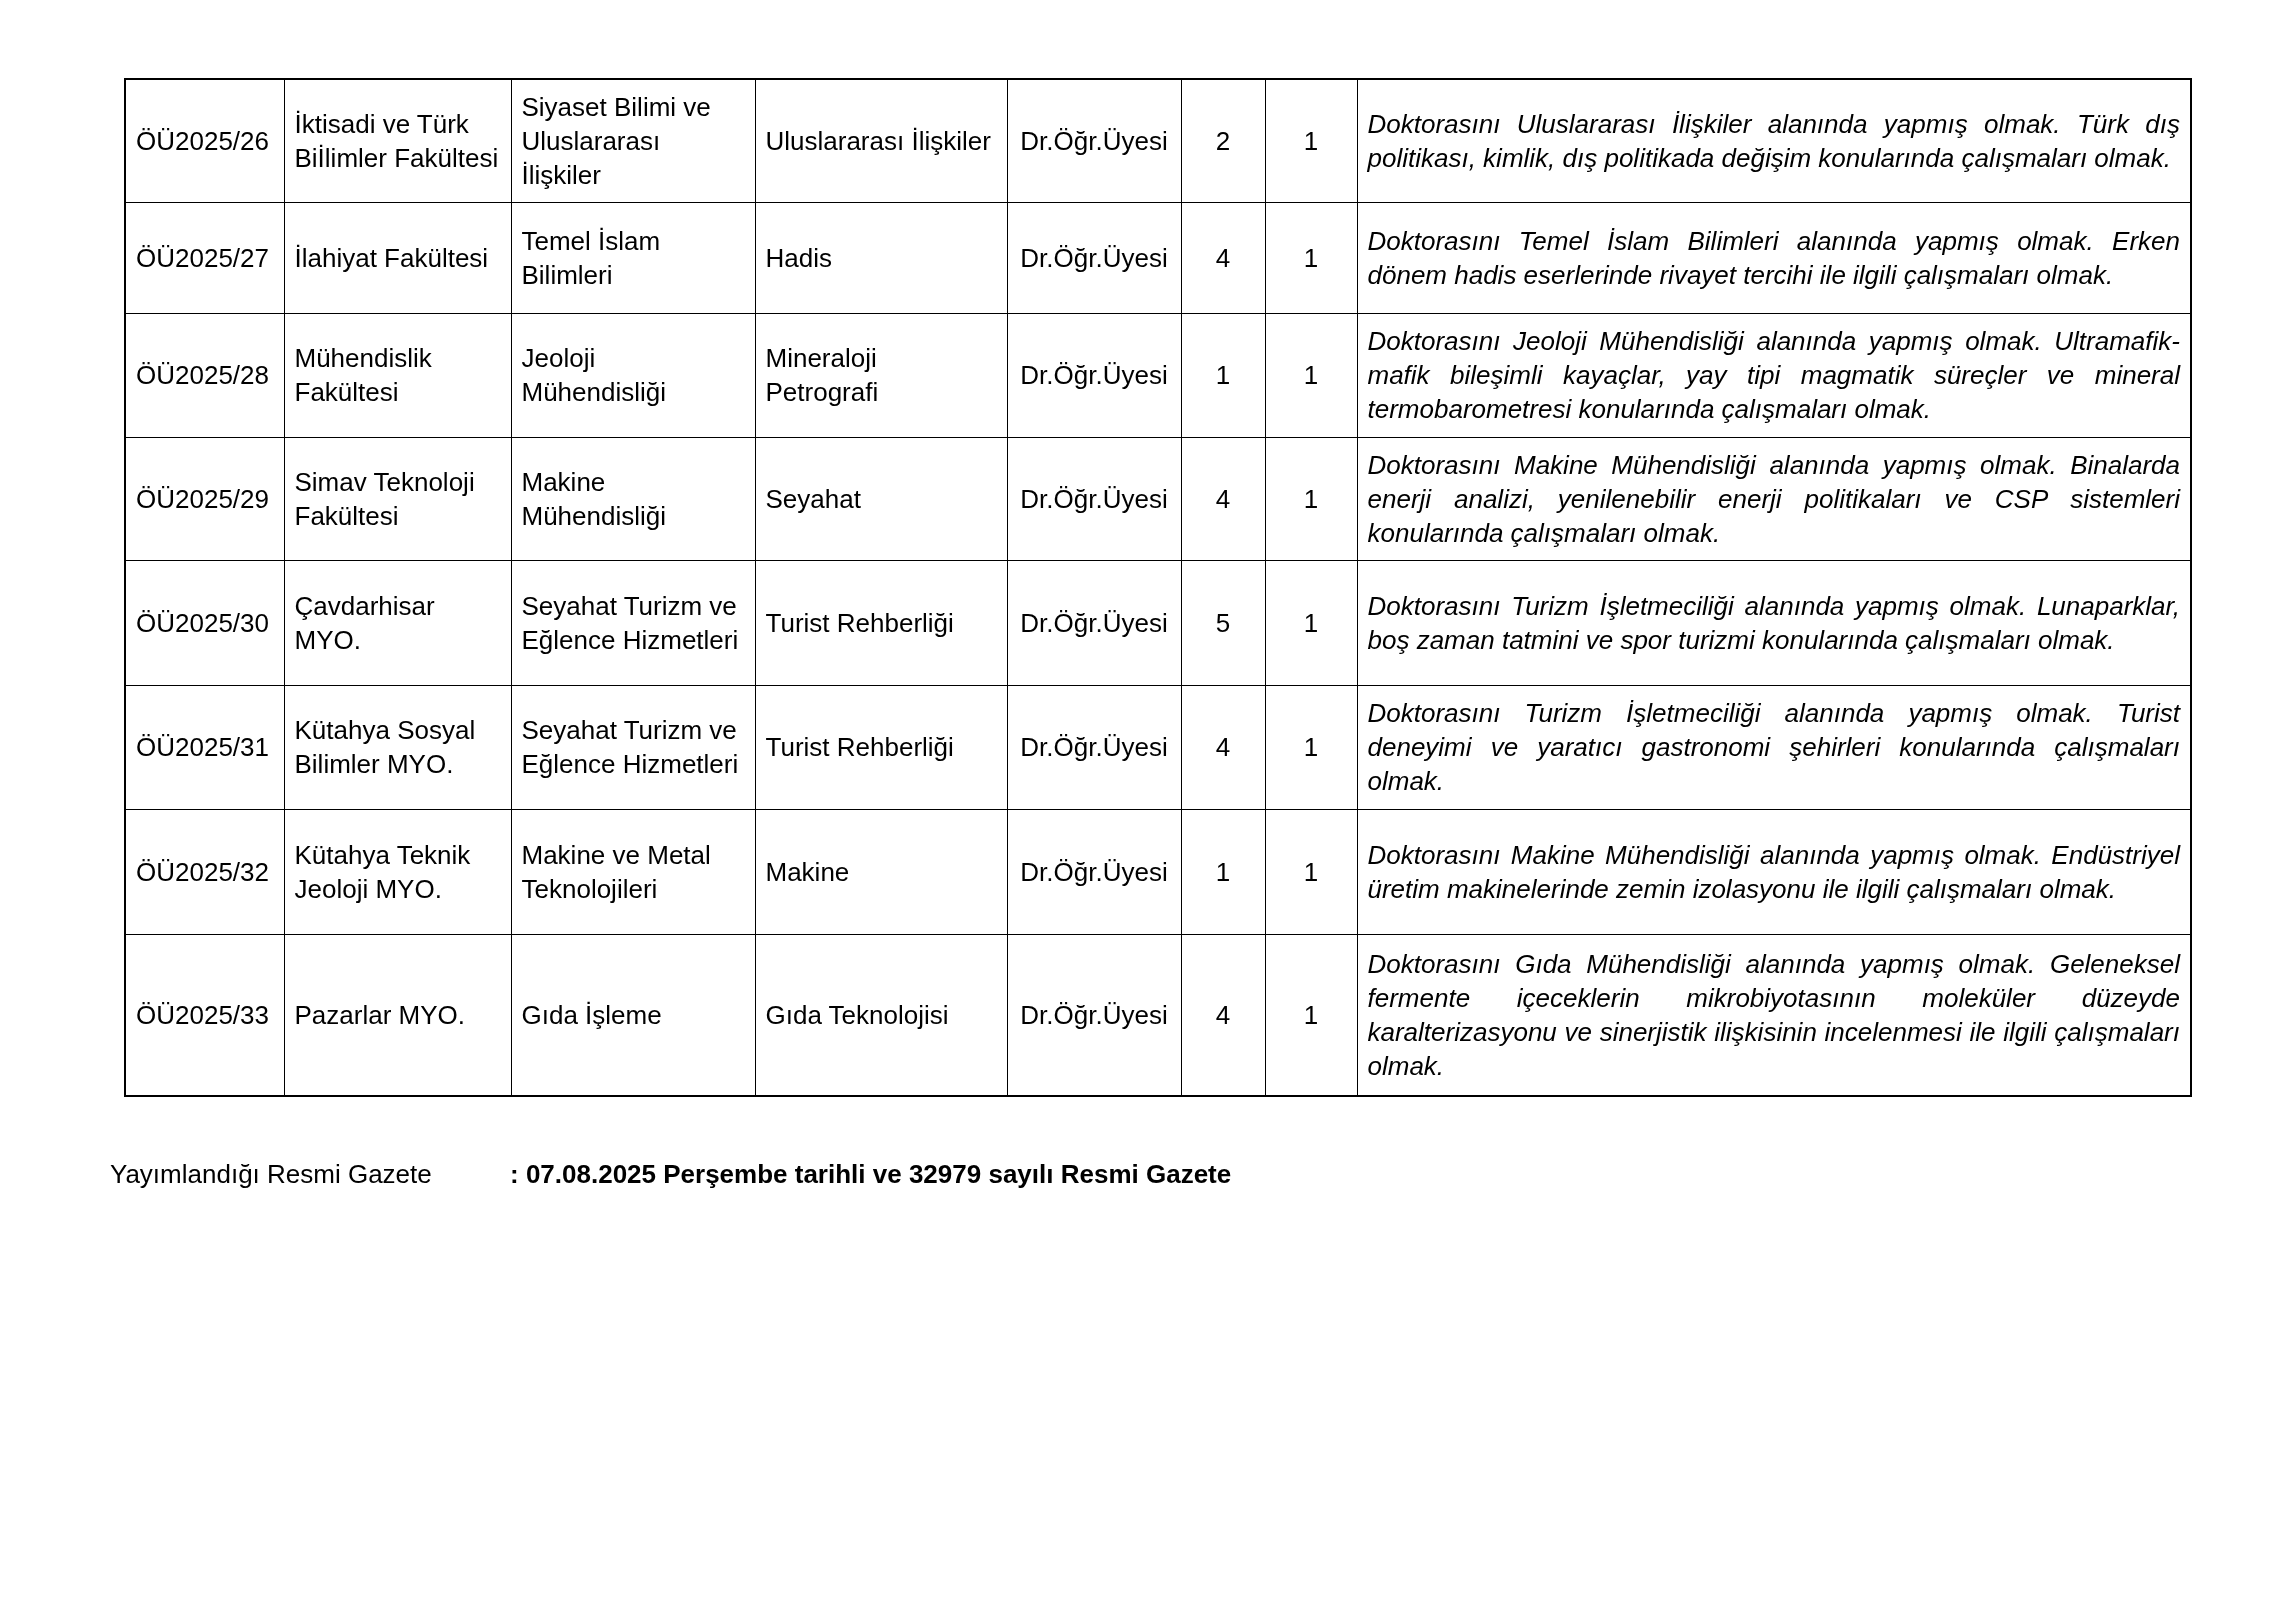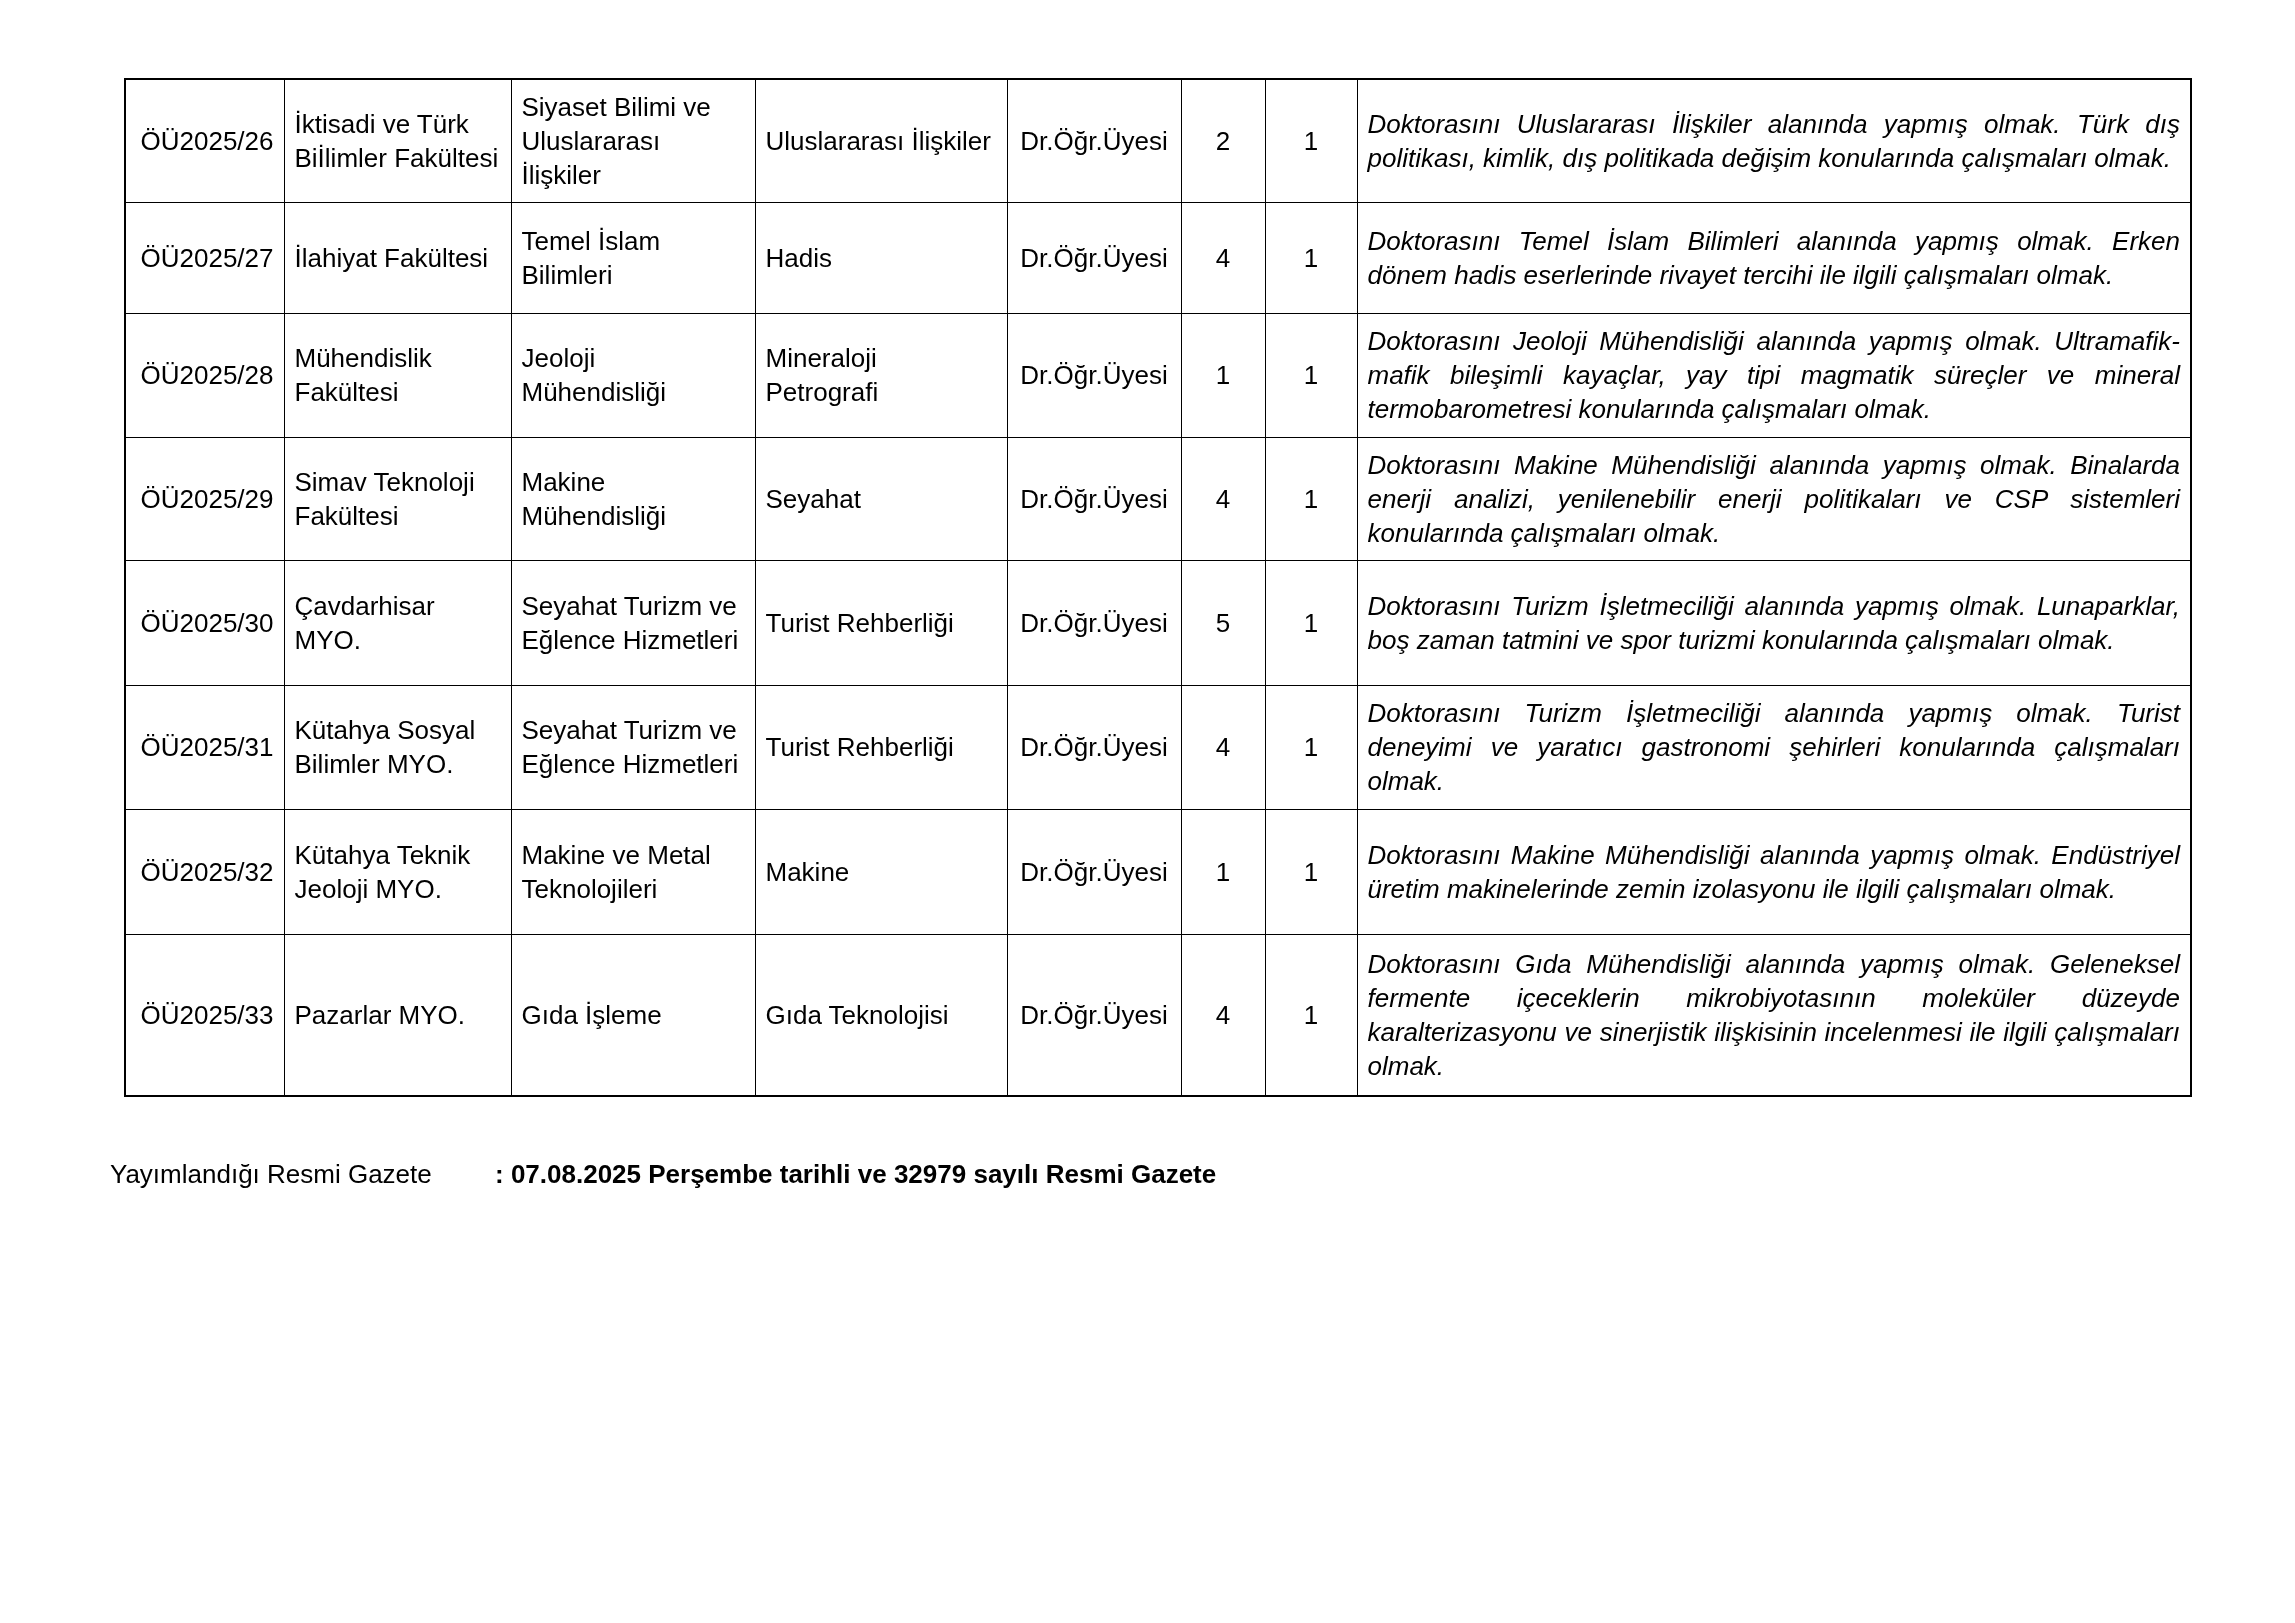--- a/index.html
+++ b/index.html
@@ -28,21 +28,21 @@
     line-height: 34px;
   }
   table.job-table td {
     border: 1.7px solid #000;
     vertical-align: middle;
     padding: 5px 10px;
     overflow: hidden;
     word-wrap: break-word;
   }
   td.c-code {
-    text-align: right;
+    text-align: left;
     padding: 5px 3.4px;
   }
   td.c-text {
     text-align: left;
   }
   td.c-title {
     text-align: center;
     padding: 5px 1.7px;
     margin-left: 27px;
   }
@@ -59,20 +59,21 @@
   }
   .footer {
     position: absolute;
     left: 110px;
     top: 1157px;
     font-size: 26px;
     line-height: 35px;
   }
   .footer-line {
     display: flex;
+    gap: 15px;
   }
   .footer-label {
     flex: none;
     width: 385px;
   }
   .footer-value {
     flex: none;
     white-space: pre;
     font-weight: bold;
   }

